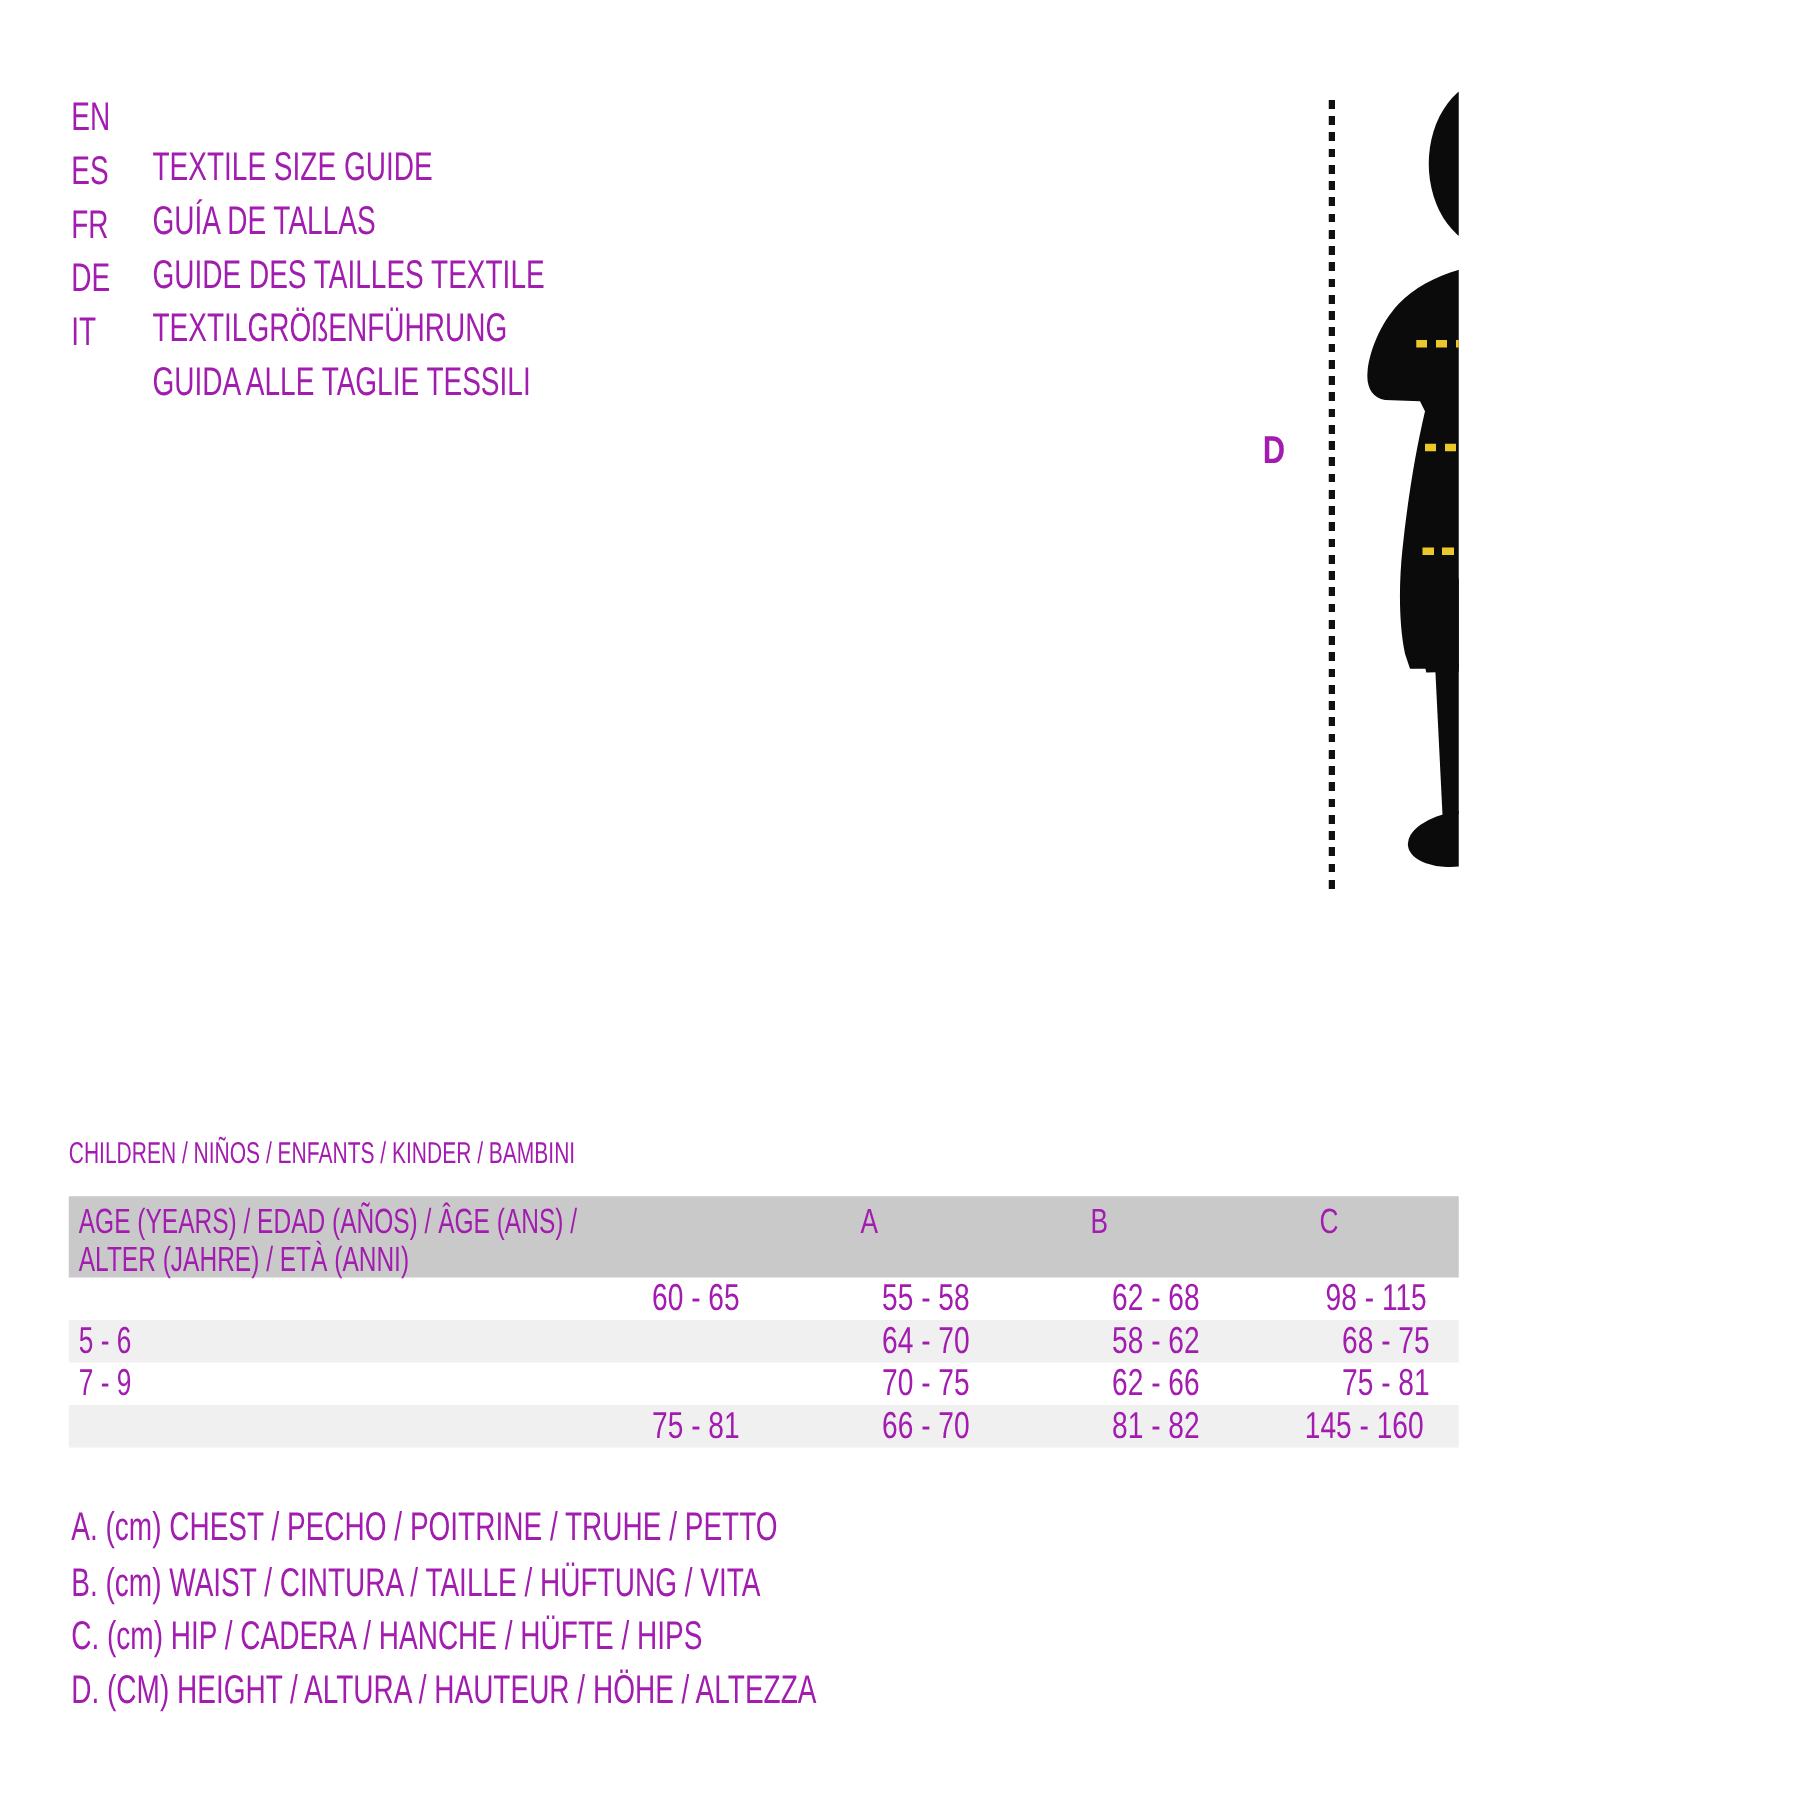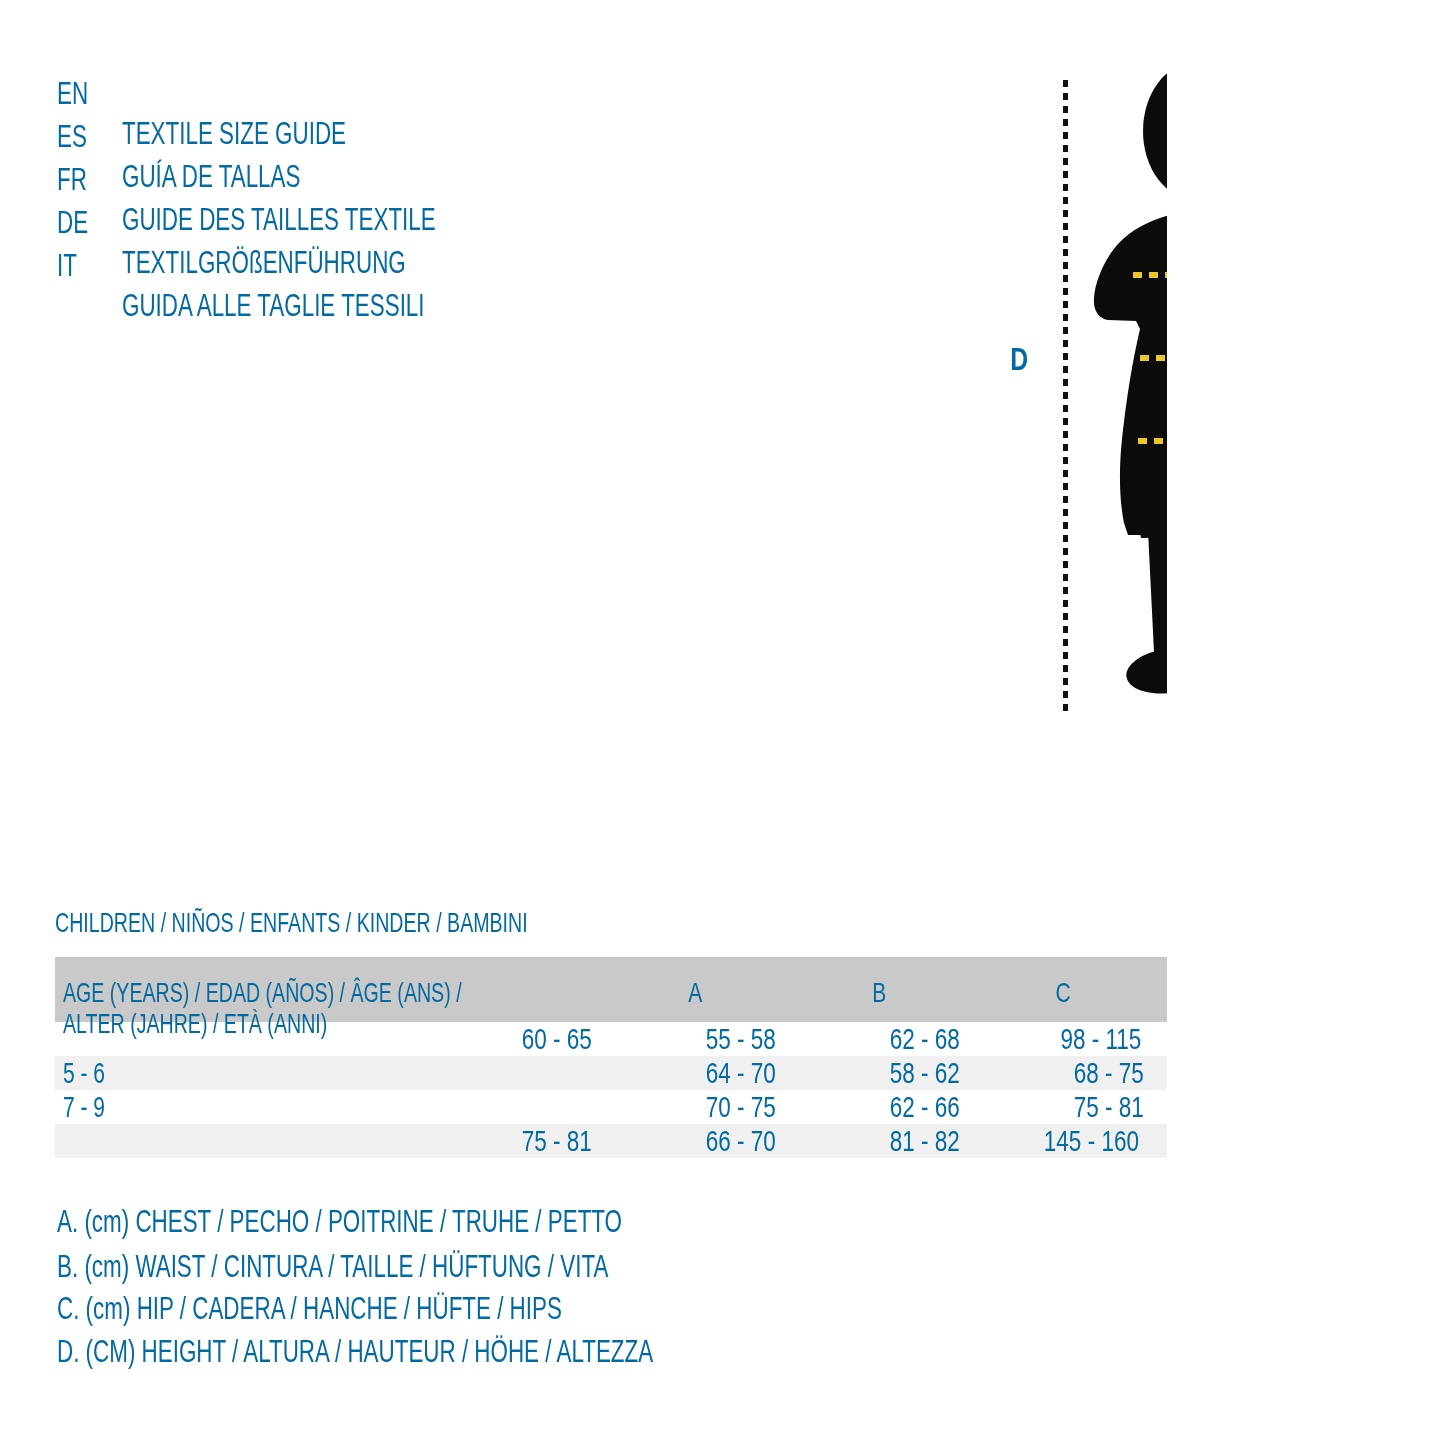--- a/index.html
+++ b/index.html
@@ -1,17 +1,17 @@
 <!DOCTYPE html>
 <html><head>
 <meta charset="utf-8">
 <style>
   html,body{margin:0;padding:0;background:#fff;}
   .page{position:relative;width:1167px;height:1444px;background:#fff;
-        font-family:"Liberation Sans",sans-serif;color:#0369a1;overflow:hidden;}
+        font-family:"Liberation Sans",sans-serif;color:#a21caf;overflow:hidden;}
 
   
   .cond{display:inline-block;transform:scaleX(0.70);transform-origin:0 50%;white-space:nowrap;}
   .cond-c{display:inline-block;transform:scaleX(0.75);transform-origin:50% 50%;white-space:nowrap;}
 
   .abs{position:absolute;}
 
   
   .lang-row{position:absolute;left:57px;height:43px;line-height:43px;font-size:32px;}
   .lang-code{position:absolute;left:0;top:0;}
@@ -26,24 +26,24 @@
   .vline{position:absolute;left:1063px;top:80px;width:5px;height:634px;
          background:repeating-linear-gradient(to bottom,#111 0 7px,transparent 7px 13px);}
   .yline{position:absolute;height:6px;
          background:repeating-linear-gradient(to right,#ecc72b 0 9px,transparent 9px 16px);}
   .bline{position:absolute;height:5px;
          background:repeating-linear-gradient(to right,#111 0 8px,transparent 8px 15px);}
   .fig-label{position:absolute;font-size:31px;font-weight:700;line-height:31px;}
   .fig-label .cond-c{transform:scaleX(0.8);}
 
   
-  .children-heading{position:absolute;left:55px;top:903px;font-size:28px;line-height:40px;}
+  .children-heading{position:absolute;left:55px;top:903px;font-size:24px;line-height:40px;}
   .size-table{position:absolute;left:55px;top:957px;width:1328px;font-size:30px;}
   .trow{display:grid;grid-template-columns:548px 184px 184px 184px 184px;padding-right:44px;}
-  .thead{height:65px;background:#c9c9c9;padding-top:20px;box-sizing:border-box;}
+  .thead{height:65px;background:#c9c9c9;padding-top:4px;box-sizing:border-box;}
   .thead .agehead{padding-left:8px;font-size:28px;line-height:31px;}
   .thead .colletter{text-align:center;font-size:28px;line-height:31px;}
   .drow{height:34px;line-height:34px;}
   .drow:nth-child(odd){background:#f0f0f0;}
   .cell-age{padding-left:8px;}
   .cell-val{text-align:right;}
 
   
   .legend-line{position:absolute;left:57px;font-size:32px;line-height:34px;}
 </style>

